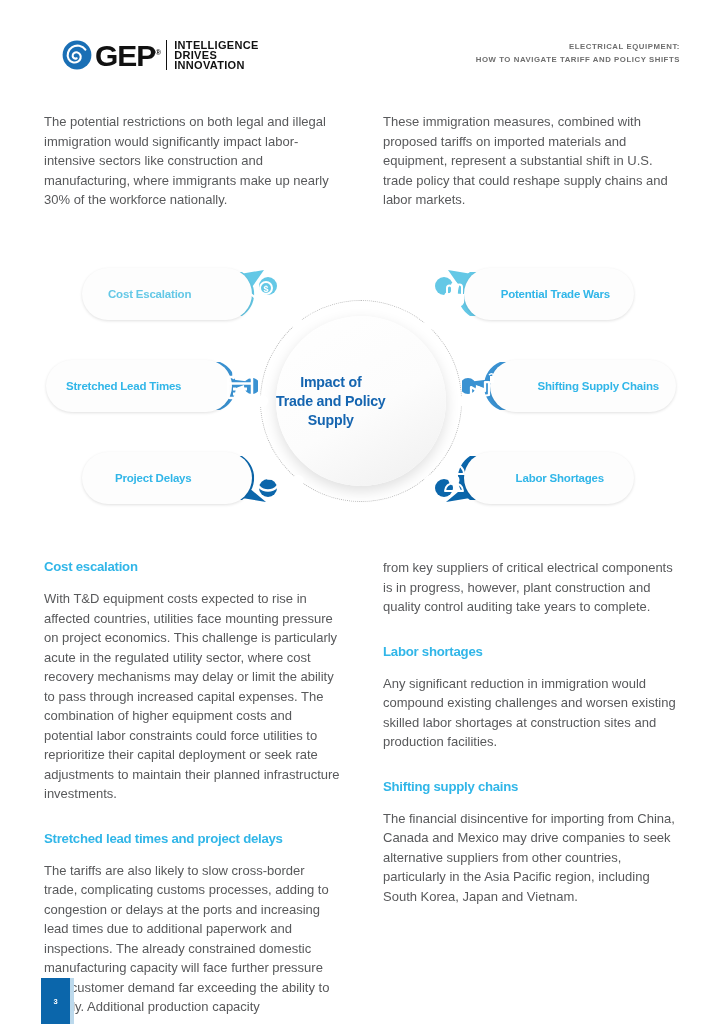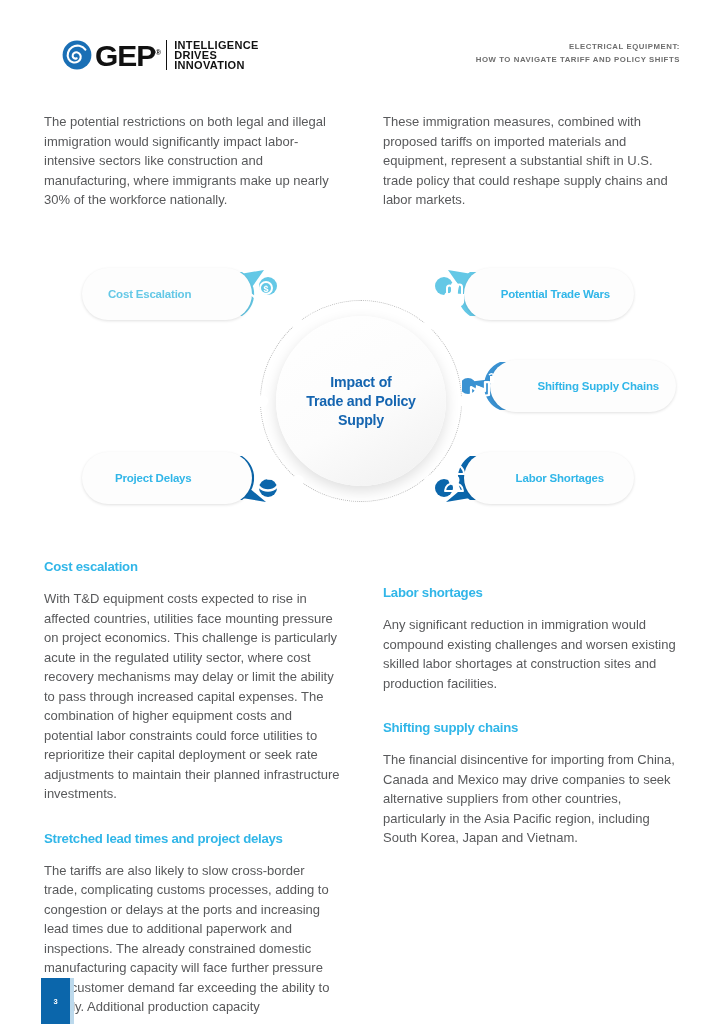--- a/index.html
+++ b/index.html
@@ -74,21 +74,21 @@
   .pill .icon {
     position:absolute; top:10px; width:32px; height:32px;
   }
 
   
   .center-circle {
     position:absolute; left:276px; top:76px;
     width:170px; height:170px; border-radius:50%;
     background:linear-gradient(150deg,#ffffff 0%,#fcfcfc 55%,#efefef 100%);
     box-shadow:0 5px 14px rgba(0,0,0,0.13);
-    display:flex; align-items:center; justify-content:center;
+    display:flex; align-items:center; 
   }
   .center-dashed {
     position:absolute; left:260px; top:60px;
     width:202px; height:202px; border-radius:50%;
     border:1.4px dotted #b9b9b9;
   }
   .center-text {
     font-size:14.2px; font-weight:bold; color:#1565b0;
     text-align:center; line-height:19px; letter-spacing:-0.2px;
   }
@@ -171,20 +171,40 @@
       <span class="label" style="color:#64c8e6;">Cost Escalation</span>
     </div>
     <svg class="icon" style="left:168px;" viewBox="0 0 64 64">
       <circle cx="32" cy="20" r="12" fill="none" stroke="#fff" stroke-width="4"></circle>
       <text x="32" y="27" font-size="18" font-weight="bold" fill="#fff" text-anchor="middle" font-family="Liberation Sans, sans-serif">$</text>
       <path d="M4 34 L18 46 H32 a4 4 0 0 1 0 8 H18" fill="none" stroke="#fff" stroke-width="4.5" stroke-linecap="round"></path>
       <path d="M60 34 L46 46 H34" fill="none" stroke="#fff" stroke-width="4.5" stroke-linecap="round"></path>
     </svg>
   </div>
 
+  <div class="pill" style="left:46px; top:120px; width:212px;">
+    <svg class="tail" style="left:112px; width:100px;" viewBox="0 0 100 52" preserveAspectRatio="none">
+      <path d="M0 2 H62 A26 26 0 0 1 62 50 H0 Z M62 18 L94 22 L62 34 Z" fill="#3a92d2"></path>
+      <circle cx="94" cy="26" r="8" fill="#3a92d2"></circle>
+    </svg>
+    <div class="body-pill" style="left:0px; width:186px; justify-content:flex-start; padding-left:20px;">
+      <span class="label" style="color:#31b6e8;">Stretched Lead Times</span>
+    </div>
+    <svg class="icon" style="left:178px;" viewBox="0 0 64 64">
+      <rect x="8" y="14" width="48" height="42" rx="5" fill="none" stroke="#fff" stroke-width="5"></rect>
+      <line x1="8" y1="27" x2="56" y2="27" stroke="#fff" stroke-width="5"></line>
+      <line x1="19" y1="6" x2="19" y2="16" stroke="#fff" stroke-width="5" stroke-linecap="round"></line>
+      <line x1="45" y1="6" x2="45" y2="16" stroke="#fff" stroke-width="5" stroke-linecap="round"></line>
+      <rect x="18" y="35" width="6" height="6" fill="#fff"></rect>
+      <rect x="29" y="35" width="6" height="6" fill="#fff"></rect>
+      <rect x="40" y="35" width="6" height="6" fill="#fff"></rect>
+      <rect x="18" y="45" width="6" height="6" fill="#fff"></rect>
+      <rect x="29" y="45" width="6" height="6" fill="#fff"></rect>
+    </svg>
+  </div>
 
   <div class="pill" style="left:82px; top:212px; width:202px;">
     <svg class="tail" style="left:98px; width:104px;" viewBox="0 0 104 52" preserveAspectRatio="none">
       <path d="M0 4 H62 A26 26 0 0 1 62 48 H0 Z M62 30 L86 50 L62 46 Z" fill="#0b66ab"></path>
       <circle cx="88" cy="36" r="9" fill="#0b66ab"></circle>
     </svg>
     <div class="body-pill" style="left:0px; width:170px; justify-content:flex-start; padding-left:33px;">
       <span class="label" style="color:#31b6e8;">Project Delays</span>
     </div>
     <svg class="icon" style="left:170px;" viewBox="0 0 64 64">
@@ -259,20 +279,21 @@
 <div class="bottom-cols">
 
   <div class="bottom-col">
     <h2 class="sec-head">Cost escalation</h2>
     <p class="body-text sec-body">With T&amp;D equipment costs expected to rise in affected countries, utilities face mounting pressure on project economics. This challenge is particularly acute in the regulated utility sector, where cost recovery mechanisms may delay or limit the ability to pass through increased capital expenses. The combination of higher equipment costs and potential labor constraints could force utilities to reprioritize their capital deployment or seek rate adjustments to maintain their planned infrastructure investments.</p>
     <h2 class="sec-head">Stretched lead times and project delays</h2>
     <p class="body-text sec-body">The tariffs are also likely to slow cross-border trade, complicating customs processes, adding to congestion or delays at the ports and increasing lead times due to additional paperwork and inspections. The already constrained domestic manufacturing capacity will face further pressure with customer demand far exceeding the ability to supply. Additional production capacity</p>
   </div>
 
   <div class="bottom-col">
+    <p class="body-text">from key suppliers of critical electrical components is in progress, however, plant construction and quality control auditing take years to complete.</p>
     <h2 class="sec-head sp">Labor shortages</h2>
     <p class="body-text sec-body">Any significant reduction in immigration would compound existing challenges and worsen existing skilled labor shortages at construction sites and production facilities.</p>
     <h2 class="sec-head">Shifting supply chains</h2>
     <p class="body-text sec-body">The financial disincentive for importing from China, Canada and Mexico may drive companies to seek alternative suppliers from other countries, particularly in the Asia Pacific region, including South Korea, Japan and Vietnam.</p>
   </div>
 </div>
 
 <div class="footer-tab">
   <span class="footer-num">3</span>
 </div>

